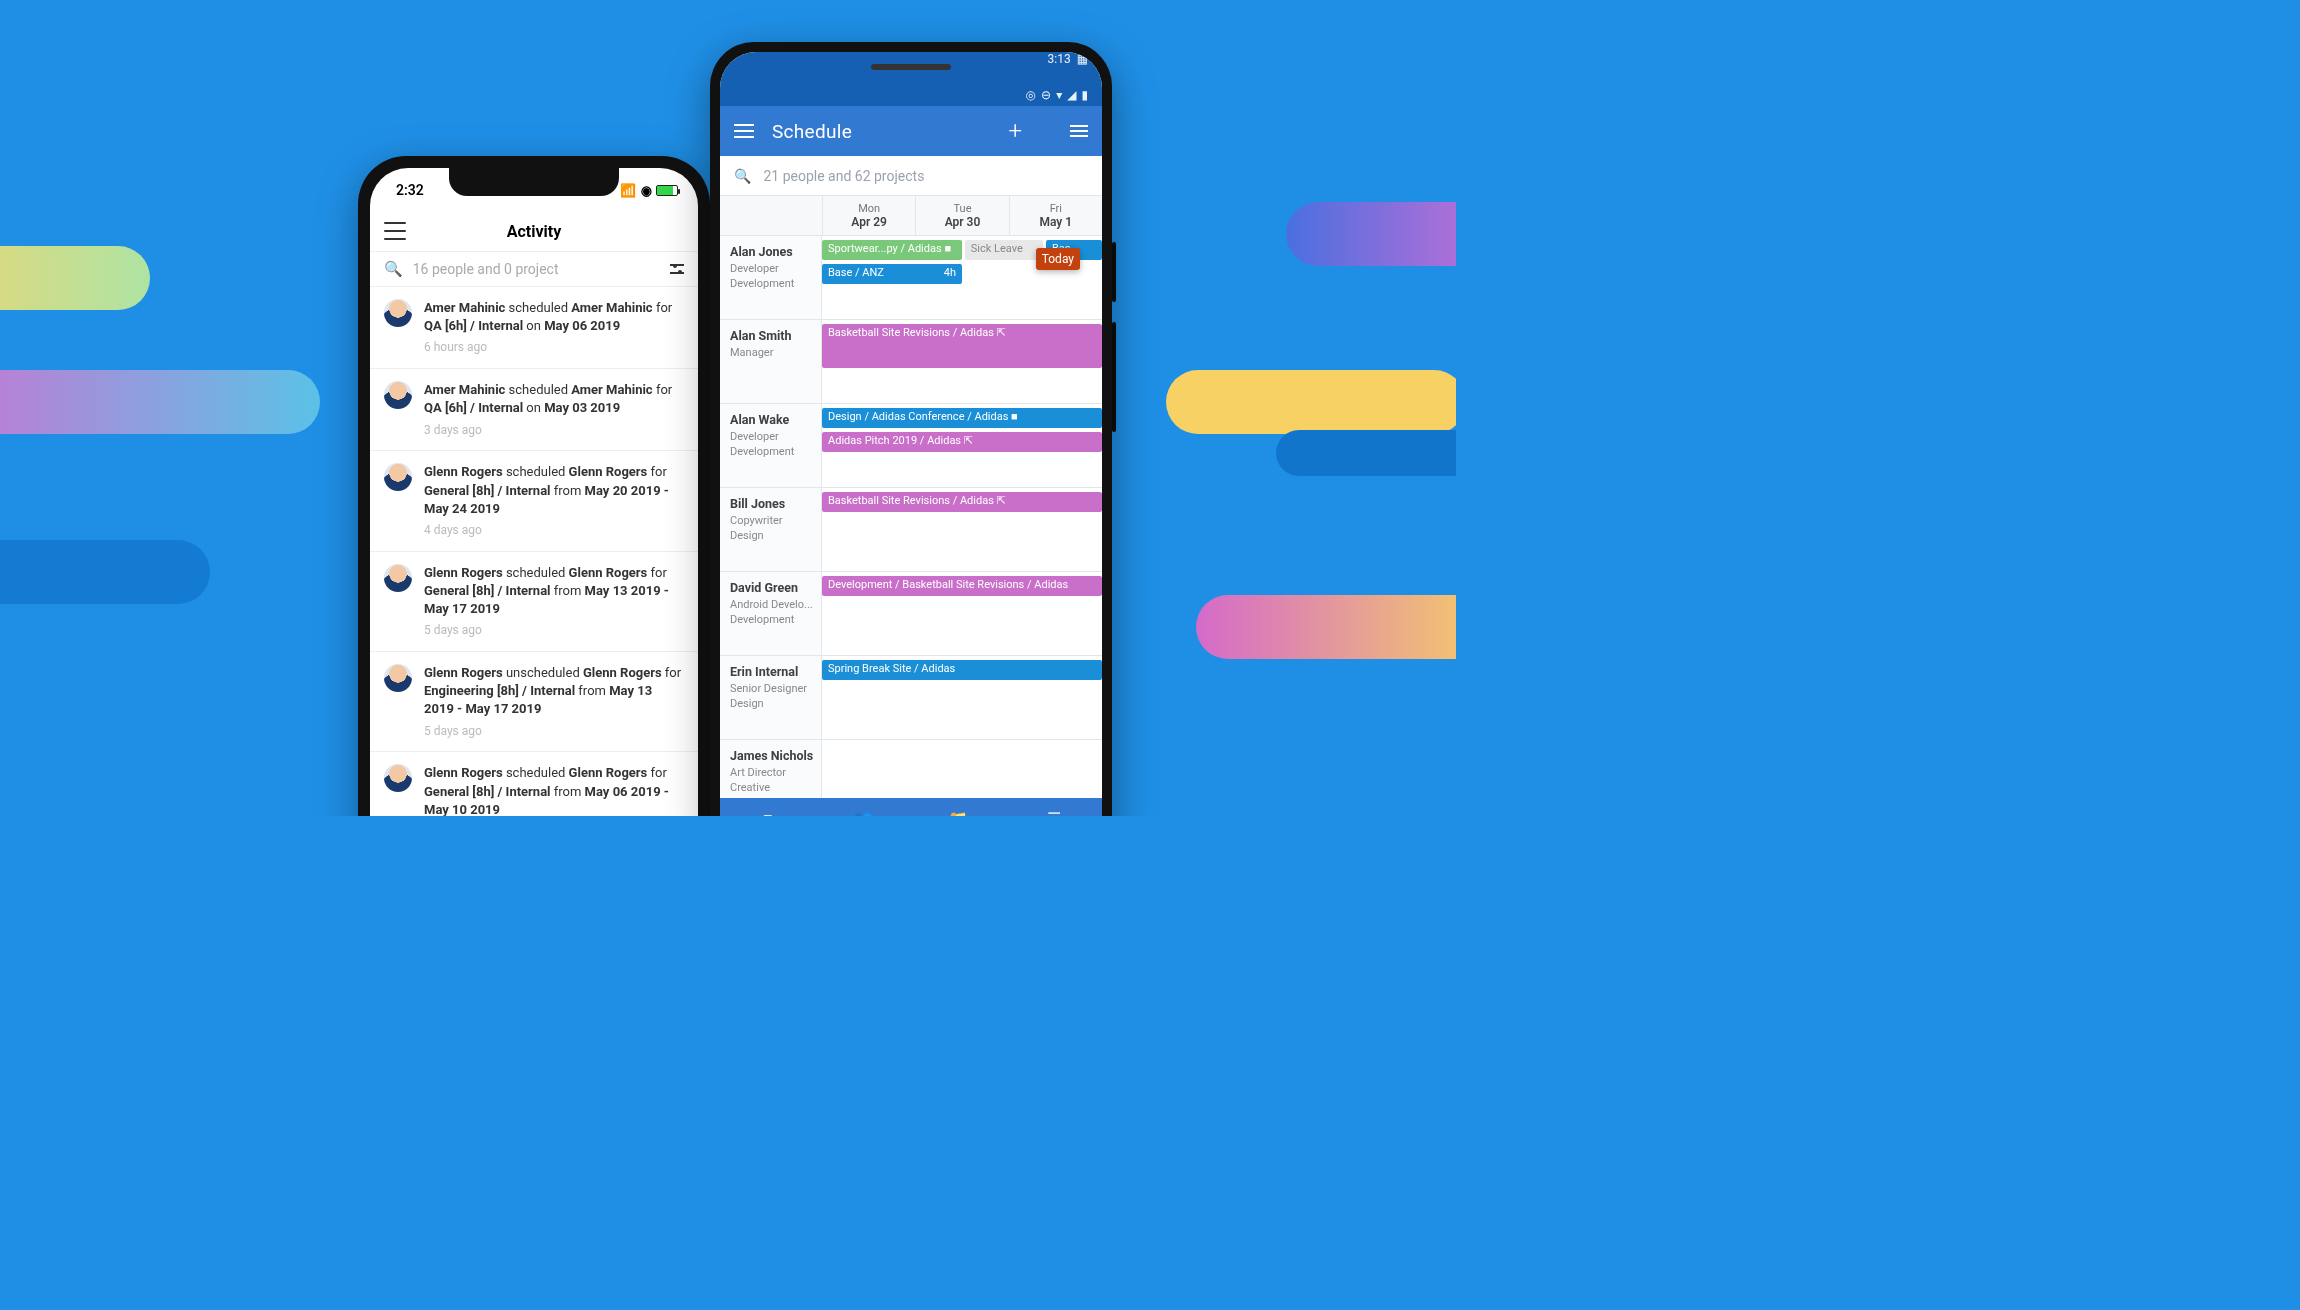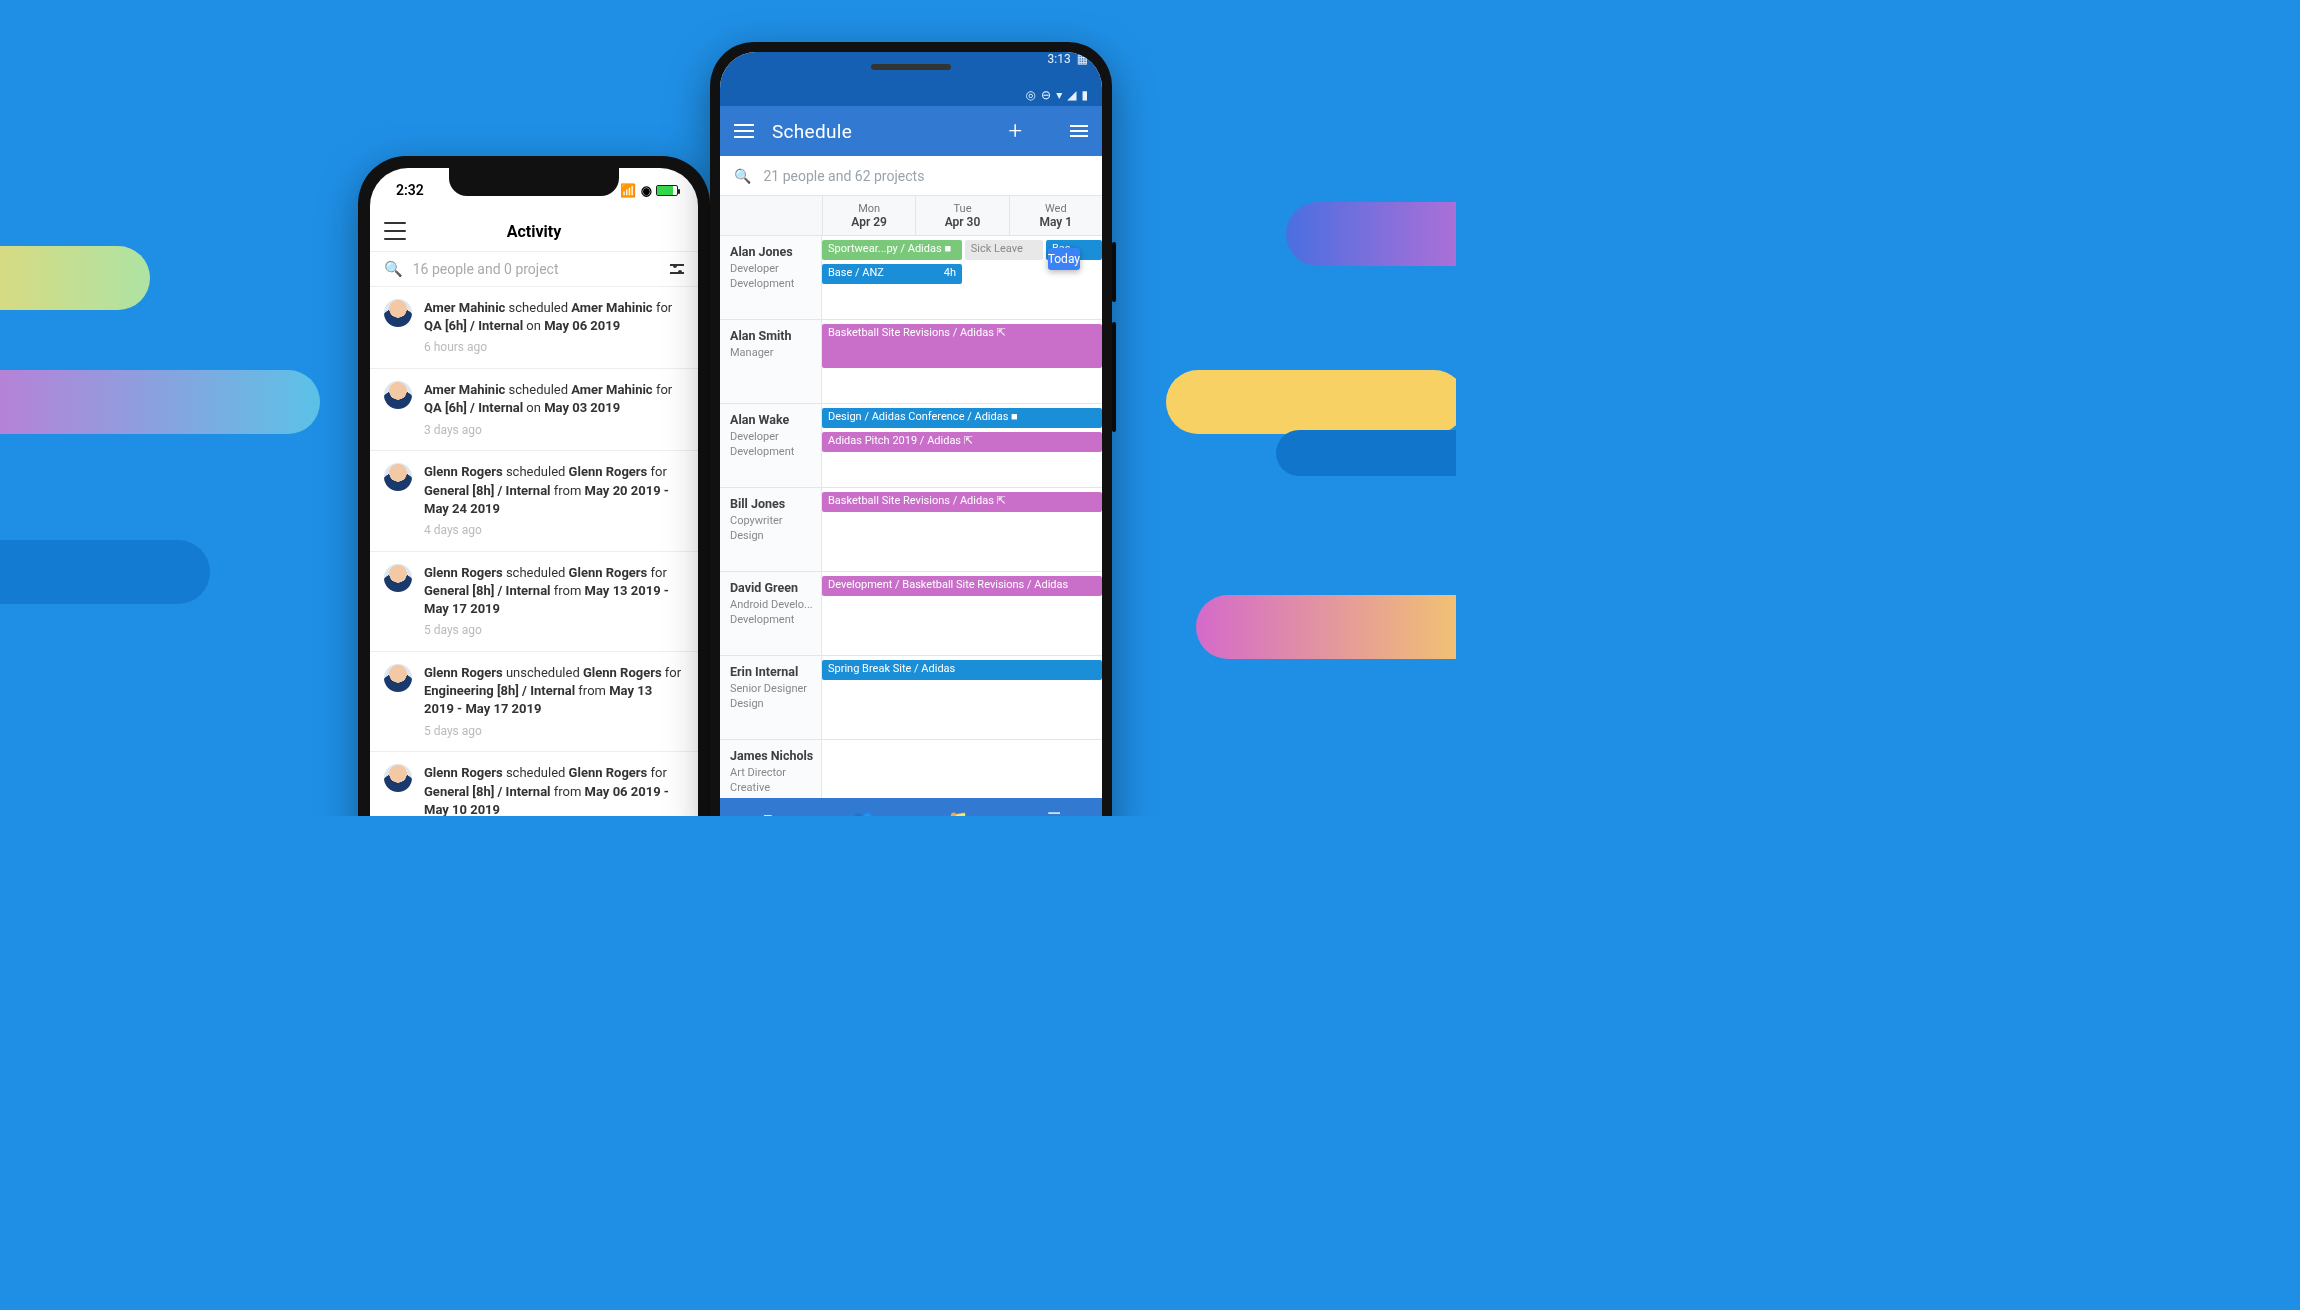--- a/index.html
+++ b/index.html
@@ -84,21 +84,21 @@
   .sliders{width:18px;height:14px;position:relative;}
   .sliders::before,.sliders::after{content:"";position:absolute;left:0;right:0;height:2px;background:#fff;}
   .sliders::before{top:1px;} .sliders::after{bottom:1px;}
   .sliders i{position:absolute;top:6px;left:0;right:0;height:2px;background:#fff;}
   .and-search { height:40px; display:flex; align-items:center; gap:12px; padding:0 14px; border-bottom:1px solid #e2e6ea; color:#9aa3ad; font-size:14px;}
   .cal-head { display:flex; border-bottom:1px solid #e2e6ea; background:#f6f8fa; font-size:12px; color:#777;}
   .name-col { width:102px; flex-shrink:0; }
   .day-col { flex:1; text-align:center; padding:6px 0; border-left:1px solid #e2e6ea;}
   .day-col .d1{font-size:11px;} .day-col .d2{font-weight:600;color:#444;}
   .today-col{position:relative;}
-  .today-badge{position:absolute;top:52px;right:22px;background:#3b82f6;color:#fff;font-size:12px;padding:4px 0;border-radius:3px;z-index:4;box-shadow:0 2px 6px rgba(0,0,0,.3);}
+  .today-badge{position:absolute;top:52px;right:22px;background:#c2410c;color:#fff;font-size:12px;padding:4px 6px;border-radius:3px;z-index:4;box-shadow:0 2px 6px rgba(0,0,0,.3);}
   .rows{flex:1;overflow:hidden;position:relative;}
   .row{display:flex;border-bottom:1px solid #e2e6ea;min-height:84px;}
   .row .person{width:102px;padding:8px 6px 8px 10px;font-size:11px;line-height:1.3;color:#888;border-right:1px solid #e2e6ea;background:#fafbfc;}
   .row .person .nm{font-weight:700;color:#404040;font-size:12.5px;margin-bottom:2px;}
   .row .tasks{flex:1;position:relative;padding:4px 0;}
   .task{position:absolute;height:20px;border-radius:2px;font-size:11px;color:#fff;padding:2px 6px;white-space:nowrap;overflow:hidden;}
   .c-green{background:#7ac97a;} .c-blue{background:#1a8fd8;} .c-mag{background:#c96fc9;}
   .c-grey{background:#e8e8e8;color:#888;}
   .bottom-nav{height:54px;background:#327ad1;display:flex;color:#cfe2f7;font-size:10px;}
   .bottom-nav .tab{flex:1;display:flex;flex-direction:column;align-items:center;justify-content:center;gap:2px;}
@@ -235,21 +235,21 @@
         <div class="today-badge">Today</div>
       <div class="day-col">
             <div class="d1">Mon</div>
             <div class="d2">Apr 29</div>
           </div>
           <div class="day-col">
             <div class="d1">Tue</div>
             <div class="d2">Apr 30</div>
           </div>
           <div class="day-col today-col">
-            <div class="d1">Wed</div>
+            <div class="d1">Fri</div>
             <div class="d2">May 1</div>
           </div>
         </div>
     </div>
     <div class="rows" id="rows">
         <div class="row">
           <div class="person"><div class="nm">Alan Jones</div>Developer<br>Development</div>
           <div class="tasks">
             <div class="task c-green" style="left: 0%; width: 50%; top: 4px;">Sportwear...py / Adidas  ■</div>
             <div class="task c-grey" style="left: 51%; width: 28%; top: 4px;">Sick Leave</div>

